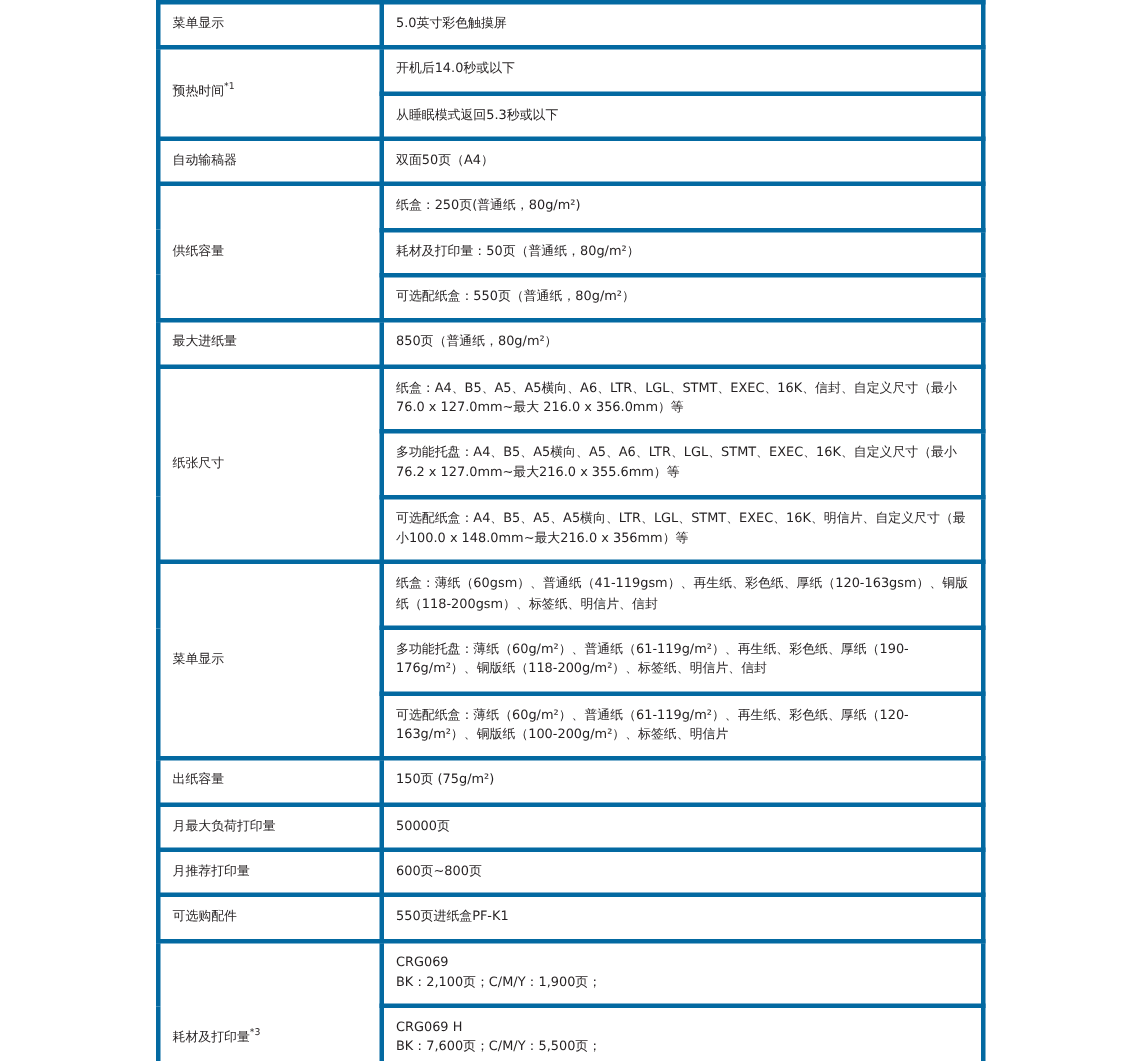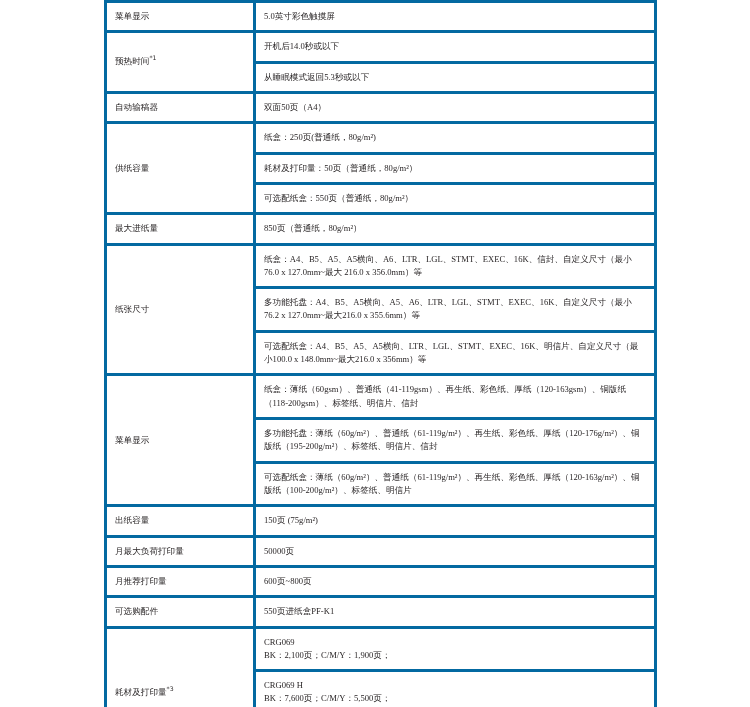--- a/index.html
+++ b/index.html
@@ -34,21 +34,20 @@
     line-height: 1.55;
     color: #231f20;
   }
   td.label-cell {
     width: 130px;
     border-left: 1px solid #d9d9d9;
     border-right: 1px solid #d9d9d9;
   }
   td.value-cell {
     width: 382px;
-    font-family: Liberation Serif, serif;
   }
   .sup {
     font-size: 6.2px;
     vertical-align: super;
     line-height: 0;
   }
   .sub-row td {
     border-top: 1px solid #d9d9d9;
   }
   .nowrap-label {
@@ -105,21 +104,21 @@
       </tr>
       <tr class="sub-row">
         <td class="value-cell"><span>可选配纸盒：A4、B5、A5、A5横向、LTR、LGL、STMT、EXEC、16K、明信片、自定义尺寸（最小100.0 x 148.0mm~最大216.0 x 356mm）等</span></td>
       </tr>
 
       <tr>
         <td class="label-cell" rowspan="3"><span>菜单显示</span></td>
         <td class="value-cell"><span>纸盒：薄纸（60gsm）、普通纸（41-119gsm）、再生纸、彩色纸、厚纸（120-163gsm）、铜版纸（118-200gsm）、标签纸、明信片、信封</span></td>
       </tr>
       <tr class="sub-row">
-        <td class="value-cell"><span>多功能托盘：薄纸（60g/m²）、普通纸（61-119g/m²）、再生纸、彩色纸、厚纸（120-176g/m²）、铜版纸（195-200g/m²）、标签纸、明信片、信封</span></td>
+        <td class="value-cell"><span>多功能托盘：薄纸（60g/m²）、普通纸（61-119g/m²）、再生纸、彩色纸、厚纸（190-176g/m²）、铜版纸（118-200g/m²）、标签纸、明信片、信封</span></td>
       </tr>
       <tr class="sub-row">
         <td class="value-cell"><span>可选配纸盒：薄纸（60g/m²）、普通纸（61-119g/m²）、再生纸、彩色纸、厚纸（120-163g/m²）、铜版纸（100-200g/m²）、标签纸、明信片</span></td>
       </tr>
 
       <tr>
         <td class="label-cell"><span>出纸容量</span></td>
         <td class="value-cell"><span>150页 (75g/m²)</span></td>
       </tr>
 

